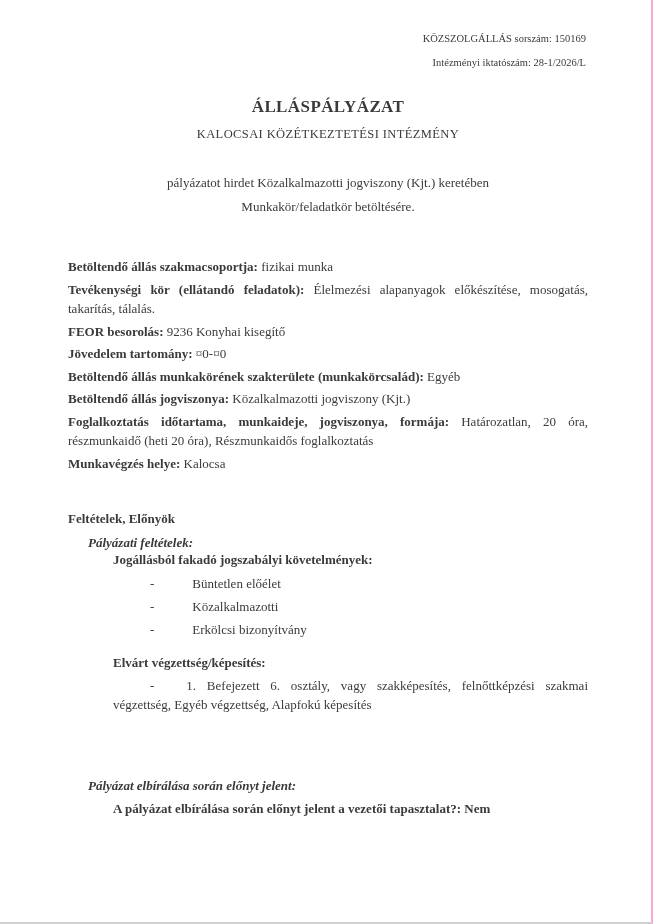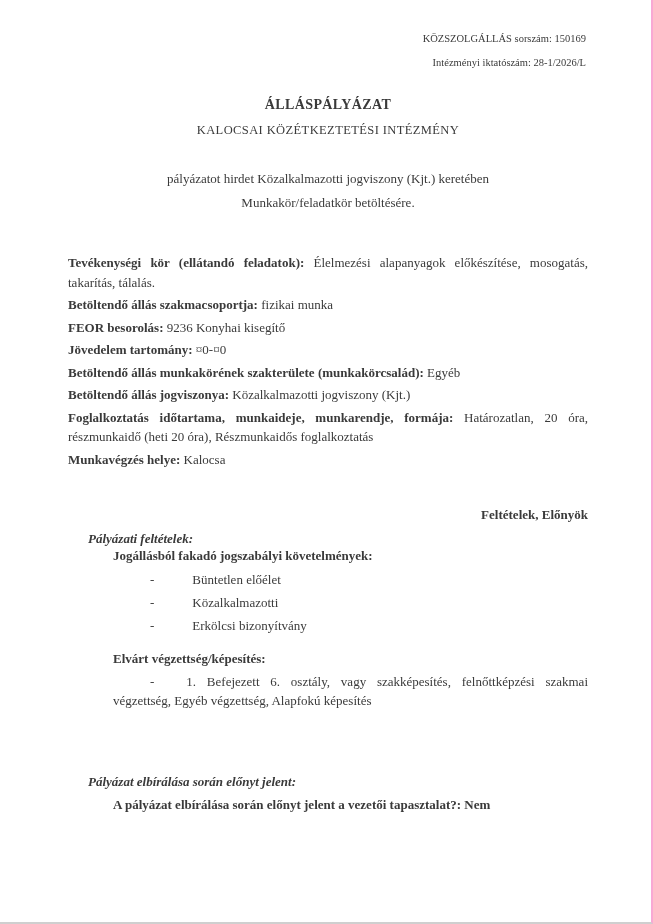--- a/index.html
+++ b/index.html
@@ -14,31 +14,31 @@
     padding: 0 63px 0 68px;
     overflow: hidden;
     font-family: "Liberation Serif", "DejaVu Serif", serif;
     color: #3a3a3a;
     font-size: 13px;
   }
   
   .hdr { padding-top: 33px; text-align: right; font-size: 10.5px; padding-right: 2px; }
   .hdr-line2 { margin-top: 13px; }
   
-  .doc-type { margin-top: 29px; text-align: center; font-weight: bold; font-size: 14px; letter-spacing: 0.4px; }
+  .doc-type { margin-top: 29px; text-align: center; font-weight: bold; font-size: 17px; letter-spacing: 0.4px; }
   .org      { margin-top: 10px; text-align: center; font-size: 12.5px; letter-spacing: 0.4px; }
   .announce { margin-top: 33px; text-align: center; font-size: 13px; }
   .position { margin-top: 7px;  text-align: center; font-weight: bold; font-size: 17px; }
   .suffix   { margin-top: 8px;  text-align: center; font-size: 13px; }
   
   .details { margin-top: 42px; }
   .detail  { margin: 0 0 3px 0; line-height: 1.5; text-align: justify; }
   .detail b { font-weight: bold; }
   
-  .sec-heading { margin-top: 38px; font-weight: bold; text-align: right; }
+  .sec-heading { margin-top: 38px; font-weight: bold; }
   .req-title   { margin-top: 8px; margin-left: 20px; font-weight: bold; font-style: italic; }
   .legal-title { margin: 0 0 0 45px; font-weight: bold; line-height: 1.45; }
   .bullets { list-style: none; margin: 5px 0 0 0; padding: 0; }
   .bullets li { display: flex; padding-left: 82px; column-gap: 38px; margin-bottom: 4px; line-height: 1.45; }
   .edu-title { margin-top: 16px; margin-left: 45px; font-weight: bold; }
   .edu-item  { margin: 6px 0 0 45px; text-indent: 37px; text-align: justify; line-height: 1.4; }
   .edu-item .spacer { display: inline-block; width: 32px; }
   
   .adv-heading { margin-top: 64px; margin-left: 20px; font-weight: bold; font-style: italic; line-height: 1.2; }
   .adv-line { margin: 7px 0 0 45px; font-weight: bold; line-height: 1.45; }
@@ -53,27 +53,27 @@
     <div class="hdr-line1"><span>KÖZSZOLGÁLLÁS sorszám:</span> <span>150169</span></div>
     <div class="hdr-line2"><span>Intézményi iktatószám:</span> <span>28-1/2026/L</span></div>
   </div>
 
   <div class="doc-type">ÁLLÁSPÁLYÁZAT</div>
   <div class="org">KALOCSAI KÖZÉTKEZTETÉSI INTÉZMÉNY</div>
   <div class="announce">pályázatot hirdet Közalkalmazotti jogviszony (Kjt.) keretében</div>
   <div class="suffix">Munkakör/feladatkör betöltésére.</div>
 
   <div class="details">
+    <p class="detail"><b>Betöltendő állás szakmacsoportja:</b> <span>fizikai munka</span></p>
     <p class="detail"><b>Tevékenységi kör (ellátandó feladatok):</b> <span>Élelmezési alapanyagok előkészítése, mosogatás, takarítás, tálalás.</span></p>
-    <p class="detail"><b>Betöltendő állás szakmacsoportja:</b> <span>fizikai munka</span></p>
     <p class="detail"><b>FEOR besorolás:</b> <span>9236 Konyhai kisegítő</span></p>
     <p class="detail"><b>Jövedelem tartomány:</b> <span>¤0-¤0</span></p>
     <p class="detail"><b>Betöltendő állás munkakörének szakterülete (munkakörcsalád):</b> <span>Egyéb</span></p>
     <p class="detail"><b>Betöltendő állás jogviszonya:</b> <span>Közalkalmazotti jogviszony (Kjt.)</span></p>
-    <p class="detail"><b>Foglalkoztatás időtartama, munkaideje, munkarendje, formája:</b> <span>Határozatlan, 20 óra, részmunkaidő (heti 20 óra), Részmunkaidős foglalkoztatás</span></p>
+    <p class="detail"><b>Foglalkoztatás időtartama, munkaideje, jogviszonya, formája:</b> <span>Határozatlan, 20 óra, részmunkaidő (heti 20 óra), Részmunkaidős foglalkoztatás</span></p>
     <p class="detail"><b>Munkavégzés helye:</b> <span>Kalocsa</span></p>
   </div>
 
   <div class="sec-heading">Feltételek, Előnyök</div>
   <div class="req-title">Pályázati feltételek:</div>
   <div class="legal-title">Jogállásból fakadó jogszabályi követelmények:</div>
 
   <ul class="bullets">
     <li>
         <span class="dash">-</span>

